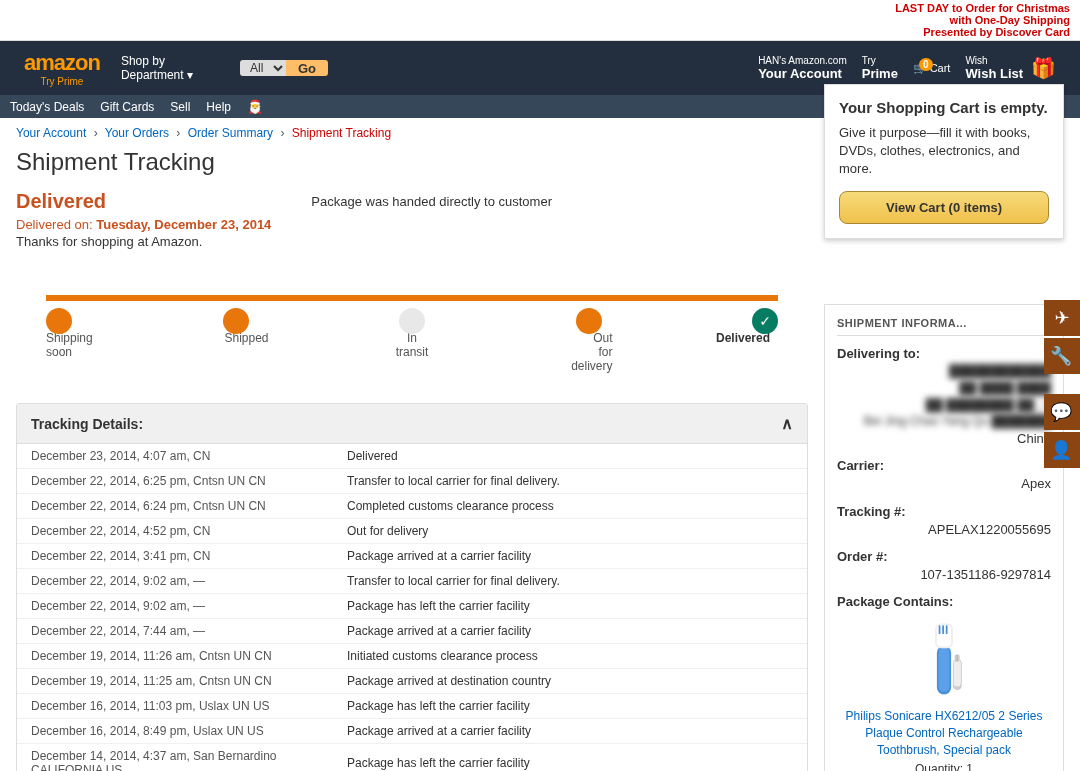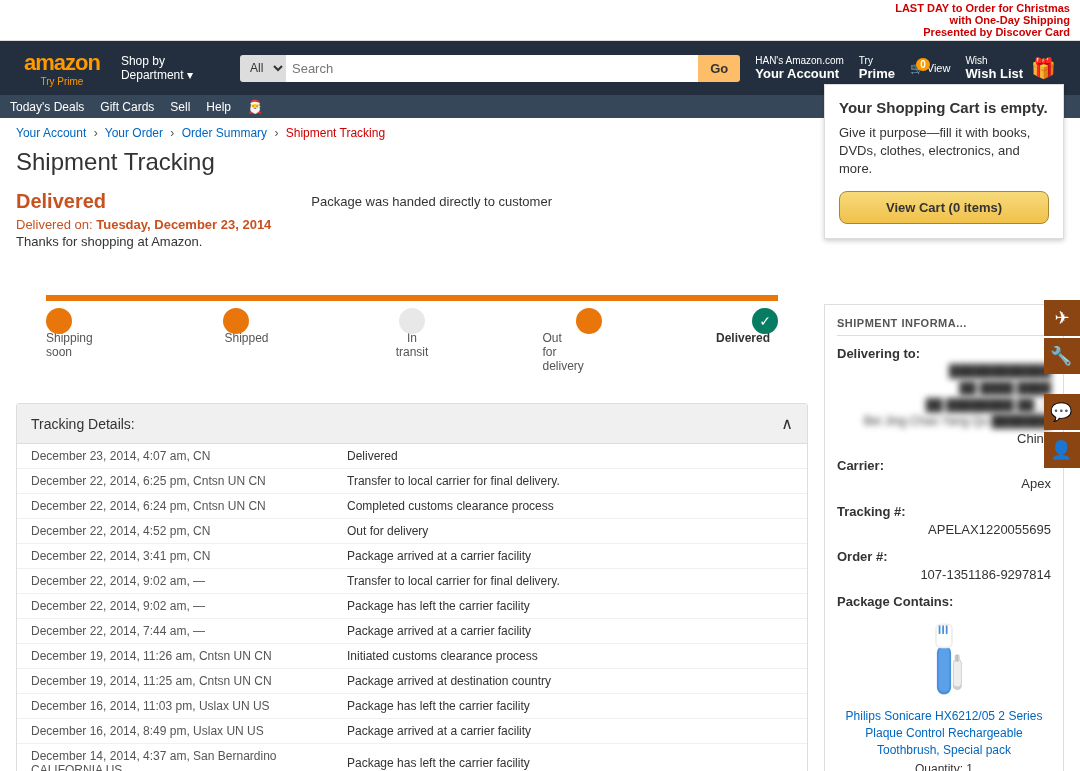--- a/index.html
+++ b/index.html
@@ -78,21 +78,21 @@
     .delivered-date { color: #c7511f; font-size: 13px; margin-bottom: 2px; text-align: right; }
     .thanks-msg { font-size: 13px; color: #333; margin-bottom: 20px; }
 
     
     .progress-section { margin: 20px 0 30px; position: relative; }
     .dot { width: 26px; height: 26px; border-radius: 50%; background: #e8760a; display: flex; align-items: center; justify-content: center; color: #fff; font-size: 14px; }
     .dot.check { background: #067D62; }
 
     
     .tracking-details { border: 1px solid #ddd; border-radius: 3px; margin-top: 10px; }
-    .tracking-header { background: #f0f0f0; padding: 10px 14px; display: flex; justify-content: space-between; align-items: center; font-size: 14px; font-weight: normal; border-bottom: 1px solid #ddd; }
+    .tracking-header { background: #f0f0f0; padding: 10px 14px; display: flex; justify-content: space-between; align-items: center; font-size: 14px; font-weight: bold; border-bottom: 1px solid #ddd; }
     .tracking-table { width: 100%; border-collapse: collapse; }
     .tracking-table tr td { padding: 5px 14px; font-size: 12px; border-bottom: 1px solid #f0f0f0; color: #333; }
     .tracking-table tr:last-child td { border-bottom: none; }
     .tracking-table tr td:first-child { width: 40%; color: #555; }
 
     
     .right-sidebar { width: 240px; flex-shrink: 0; }
 
     
     .cart-dropdown {
@@ -159,58 +159,57 @@
     <div class="logo-text">amazon</div>
     <div class="logo-sub">Try Prime</div>
   </div>
   <div class="shop-by">
     <span>Shop by<br>Department ▾</span>
   </div>
   <div class="search-form">
     <select class="search-label">
       <option>All</option>
     </select>
-    <input type="text" class="search-input" placeholder="Search" style="">
     <button class="search-btn">Go</button>
   </div>
   <div class="header-nav">
     <a class="header-link">
       <span class="small">HAN's Amazon.com</span>
       <span class="big">Your Account</span>
     </a>
     <a class="header-link">
       <span class="small">Try</span>
       <span class="big">Prime</span>
     </a>
     <a class="header-link">
       <span class="cart-icon">
         🛒<span class="cart-count">0</span>
       </span>
-      <span>View</span>
+      <span>Cart</span>
     </a>
     <a class="header-link">
       <span class="small">Wish</span>
       <span class="big">Wish List</span>
     </a>
     <span class="gift-icon">🎁</span>
   </div>
 </div>
 
 <div class="secondary-nav">
   <a>Today's Deals</a>
   <a>Gift Cards</a>
   <a>Sell</a>
   <a>Help</a>
   <span>🎅</span>
 </div>
 
 <div class="breadcrumb">
   <a>Your Account</a>
   <span class="sep">›</span>
-  <a>Your Order</a>
+  <a>Your Orders</a>
   <span class="sep">›</span>
   <a>Order Summary</a>
   <span class="sep">›</span>
   <span class="current">Shipment Tracking</span>
 </div>
 
 <div class="main-content">
 
   <div class="left-content">
     <h1 class="page-title">Shipment Tracking</h1>
@@ -240,21 +239,21 @@
             <div class="dot"></div>
             <div style="width:26px; height:26px; border-radius:50%; background:#e8e8e8;"></div>
             <div class="dot"></div>
             <div class="dot check">✓</div>
           </div>
 
           <div style="display:flex; justify-content:space-between; margin-top:30px; font-size:12px; color:#555; text-align:center;">
             <div style="width:70px; text-align:left;">Shipping<br>soon</div>
             <div style="width:70px; text-align:center;">Shipped</div>
             <div style="width:70px; text-align:center;">In<br>transit</div>
-            <div style="width:70px; text-align:left;">Out<br>for<br>delivery</div>
+            <div style="width:70px; text-align:right;">Out<br>for<br>delivery</div>
             <div style="width:70px; text-align:center; font-weight:bold; color:#333;">Delivered</div>
           </div>
         </div>
       </div>
 
       <div class="tracking-details">
         <div class="tracking-header">
           <span>Tracking Details:</span>
           <span style="cursor:pointer; font-size:16px;">∧</span>
         </div>

